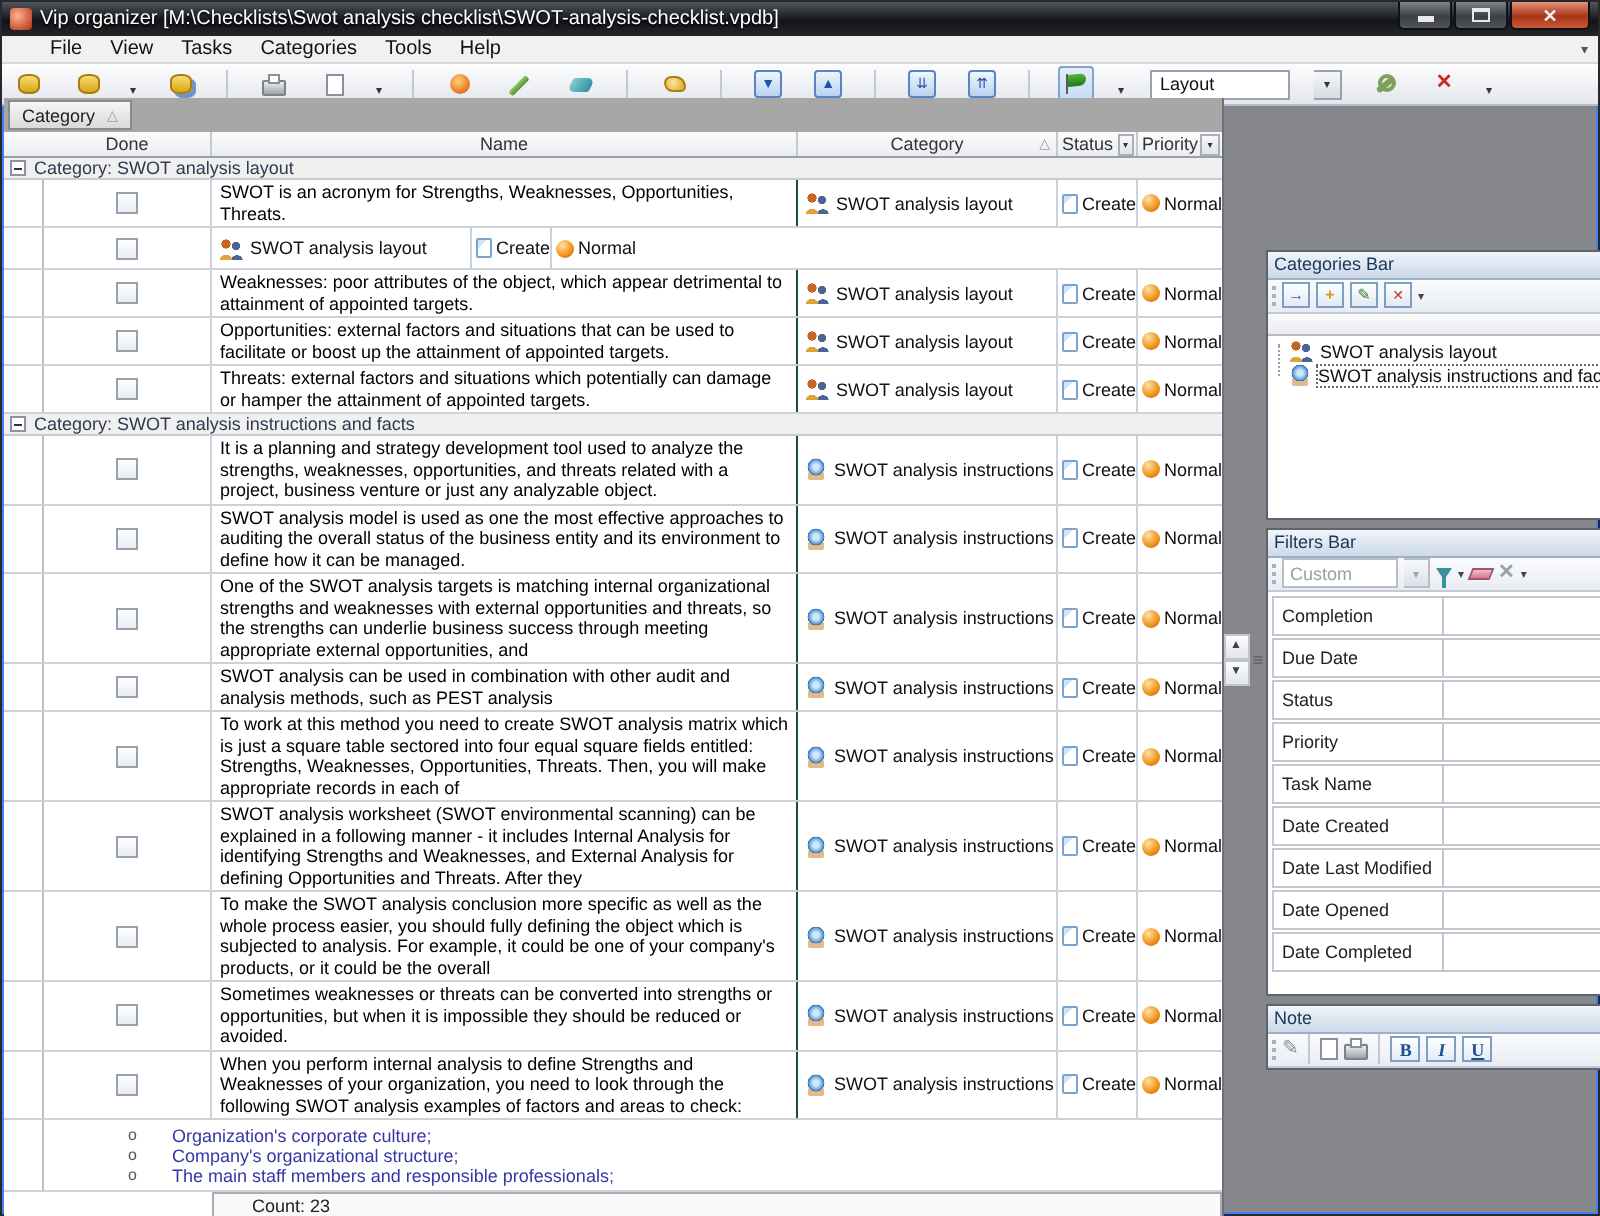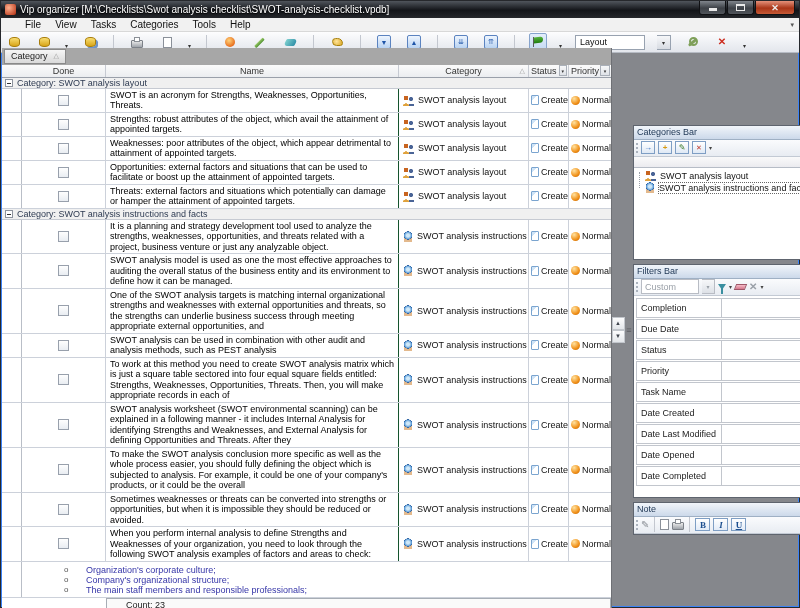--- a/index.html
+++ b/index.html
@@ -282,23 +282,20 @@
           <div class="cp">
               <span class="i-ball"></span>
               <span>Normal</span>
             </div>
         </div>
         <div class="trow">
           <div class="ci"></div>
           <div class="cd">
               <span class="cb"></span>
             </div>
-          <div class="cn">
-              <span>Strengths: robust attributes of the object, which avail the attainment of appointed targets.</span>
-            </div>
           <div class="cc">
               <span class="i-people"></span>
               <span>SWOT analysis layout</span>
             </div>
           <div class="cs">
               <span class="i-doc"></span>
               <span>Created</span>
             </div>
           <div class="cp">
               <span class="i-ball"></span>

